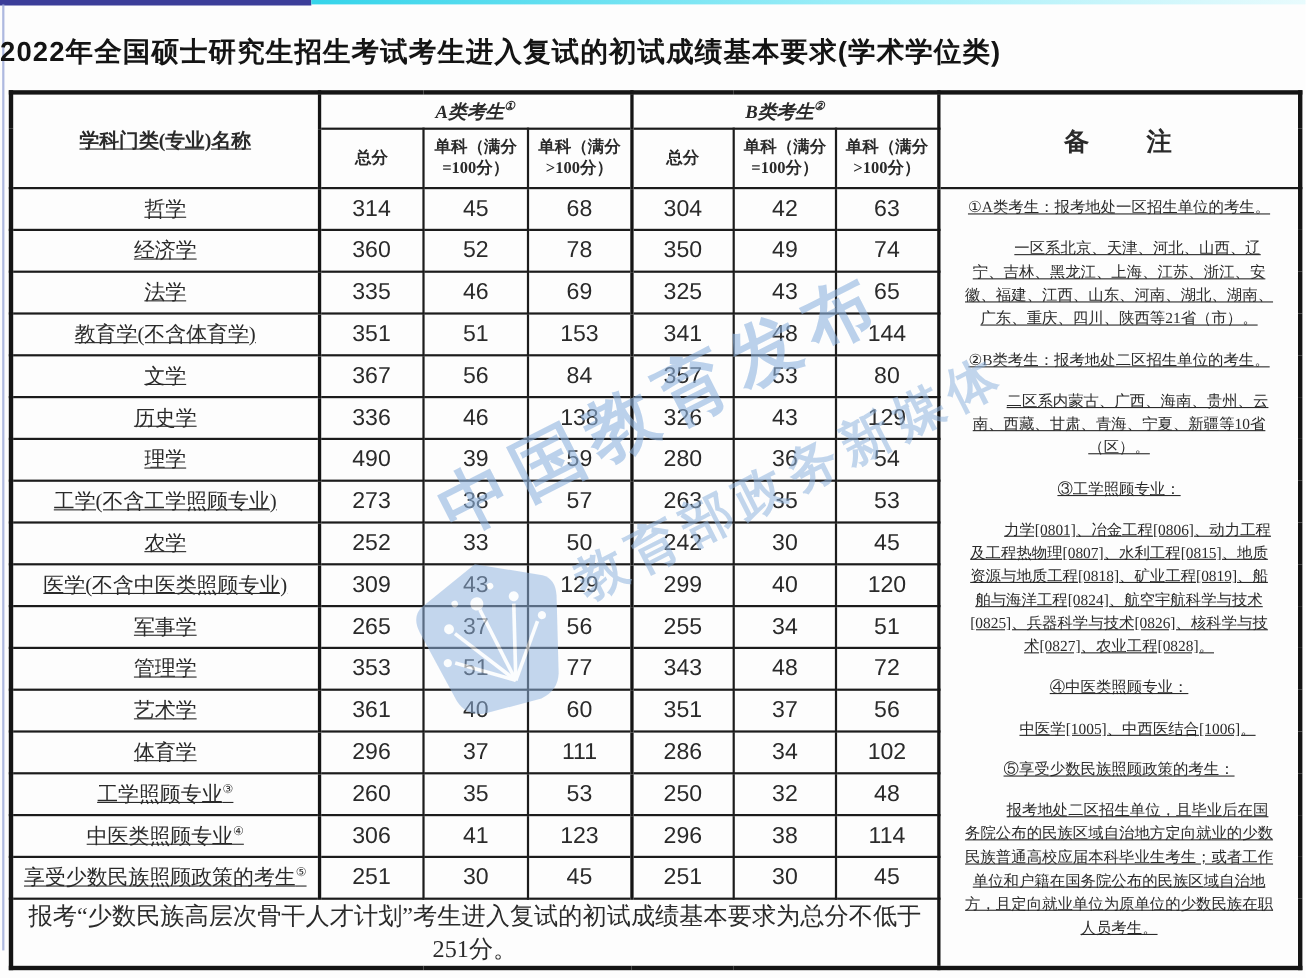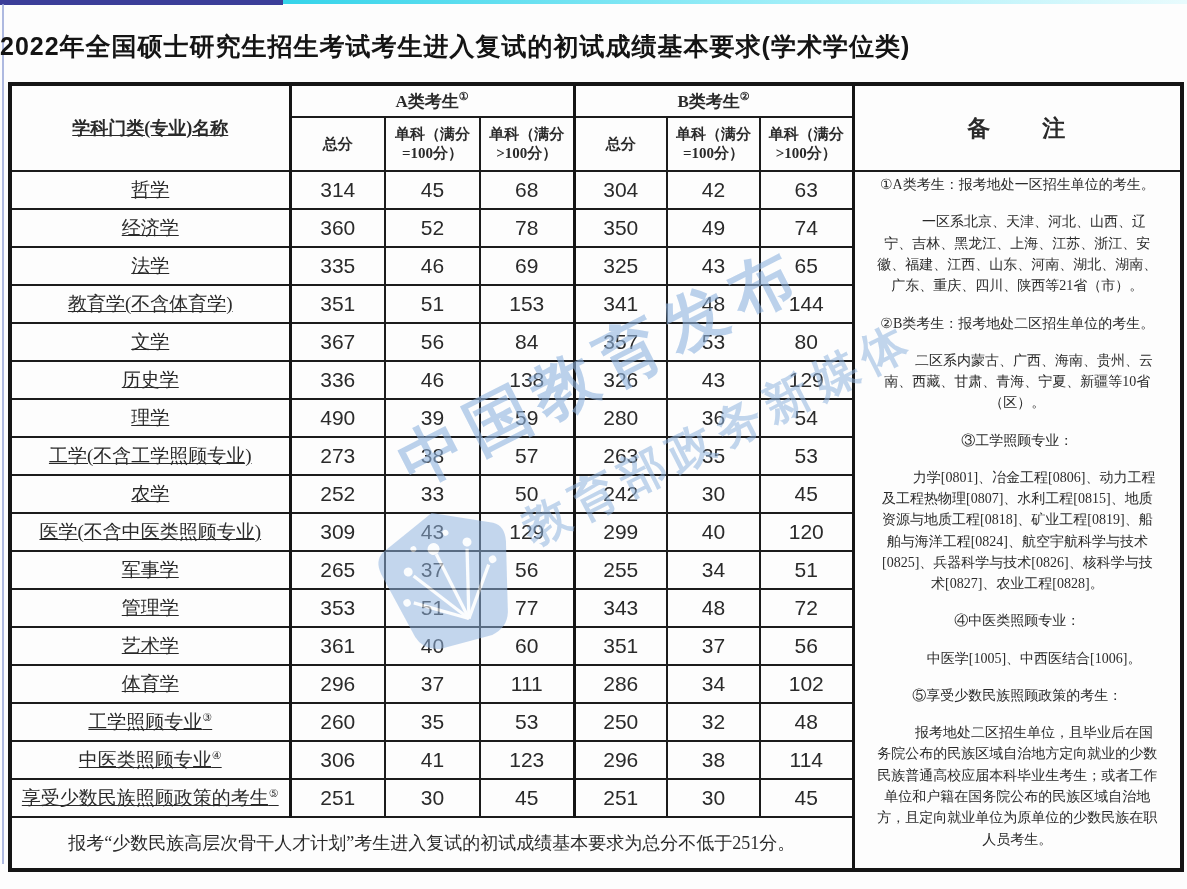--- a/index.html
+++ b/index.html
@@ -30,40 +30,40 @@
   table.score th,table.score td{
     border:2px solid #1c1c1c;
     padding:0 6px;
     text-align:center;vertical-align:middle;
     color:#2a2a2a;
     overflow:hidden;
   }
   table.score{border:4px solid #151515;}
   th.col-name,td.row-name{text-align:left;padding-left:10px;text-decoration:underline;}
   .grp-sep{border-left:3px solid #151515 !important;}
-  .hdr-group{font-size:17px;font-weight:bold;height:30px;}
+  .hdr-group{font-size:17px;font-weight:bold;height:30px;font-style:italic;}
   .hdr-name{font-size:18px;font-weight:bold;}
   .hdr-sub{font-size:15px;font-weight:bold;line-height:1.25;height:52px;}
   .hdr-remark{font-size:23px;font-weight:bold;letter-spacing:2px;}
   td.num{
     font-family:"Liberation Sans","DejaVu Sans",sans-serif;
     font-size:21px;
   }
   td.row-name{font-size:19px;height:36px;}
   td.row-name sup,th sup{font-size:11px;}
   td.remarks-cell{
     text-align:left;vertical-align:top;
     padding:12px 12px 10px 12px;
-    font-size:14px;line-height:1.52;
+    font-size:14px;line-height:1.52;text-decoration:underline;
   }
   .remark-block{margin-bottom:14px;}
   .remark-head{margin:0;}
   .remark-para{margin:16px;text-indent:2.4em;}
   td.footer-cell{
-    text-align:left;font-size:18px;height:50px;padding-left:10px;
+    text-align:left;font-size:22px;height:50px;padding-left:10px;
   }
 
   
   .watermark{
     position:absolute;left:350px;top:260px;width:560px;height:380px;
     transform:rotate(-27deg);transform-origin:center center;
     pointer-events:none;z-index:5;
   }
   .wm-line1{
     font-family:"Liberation Sans","DejaVu Sans",sans-serif;

